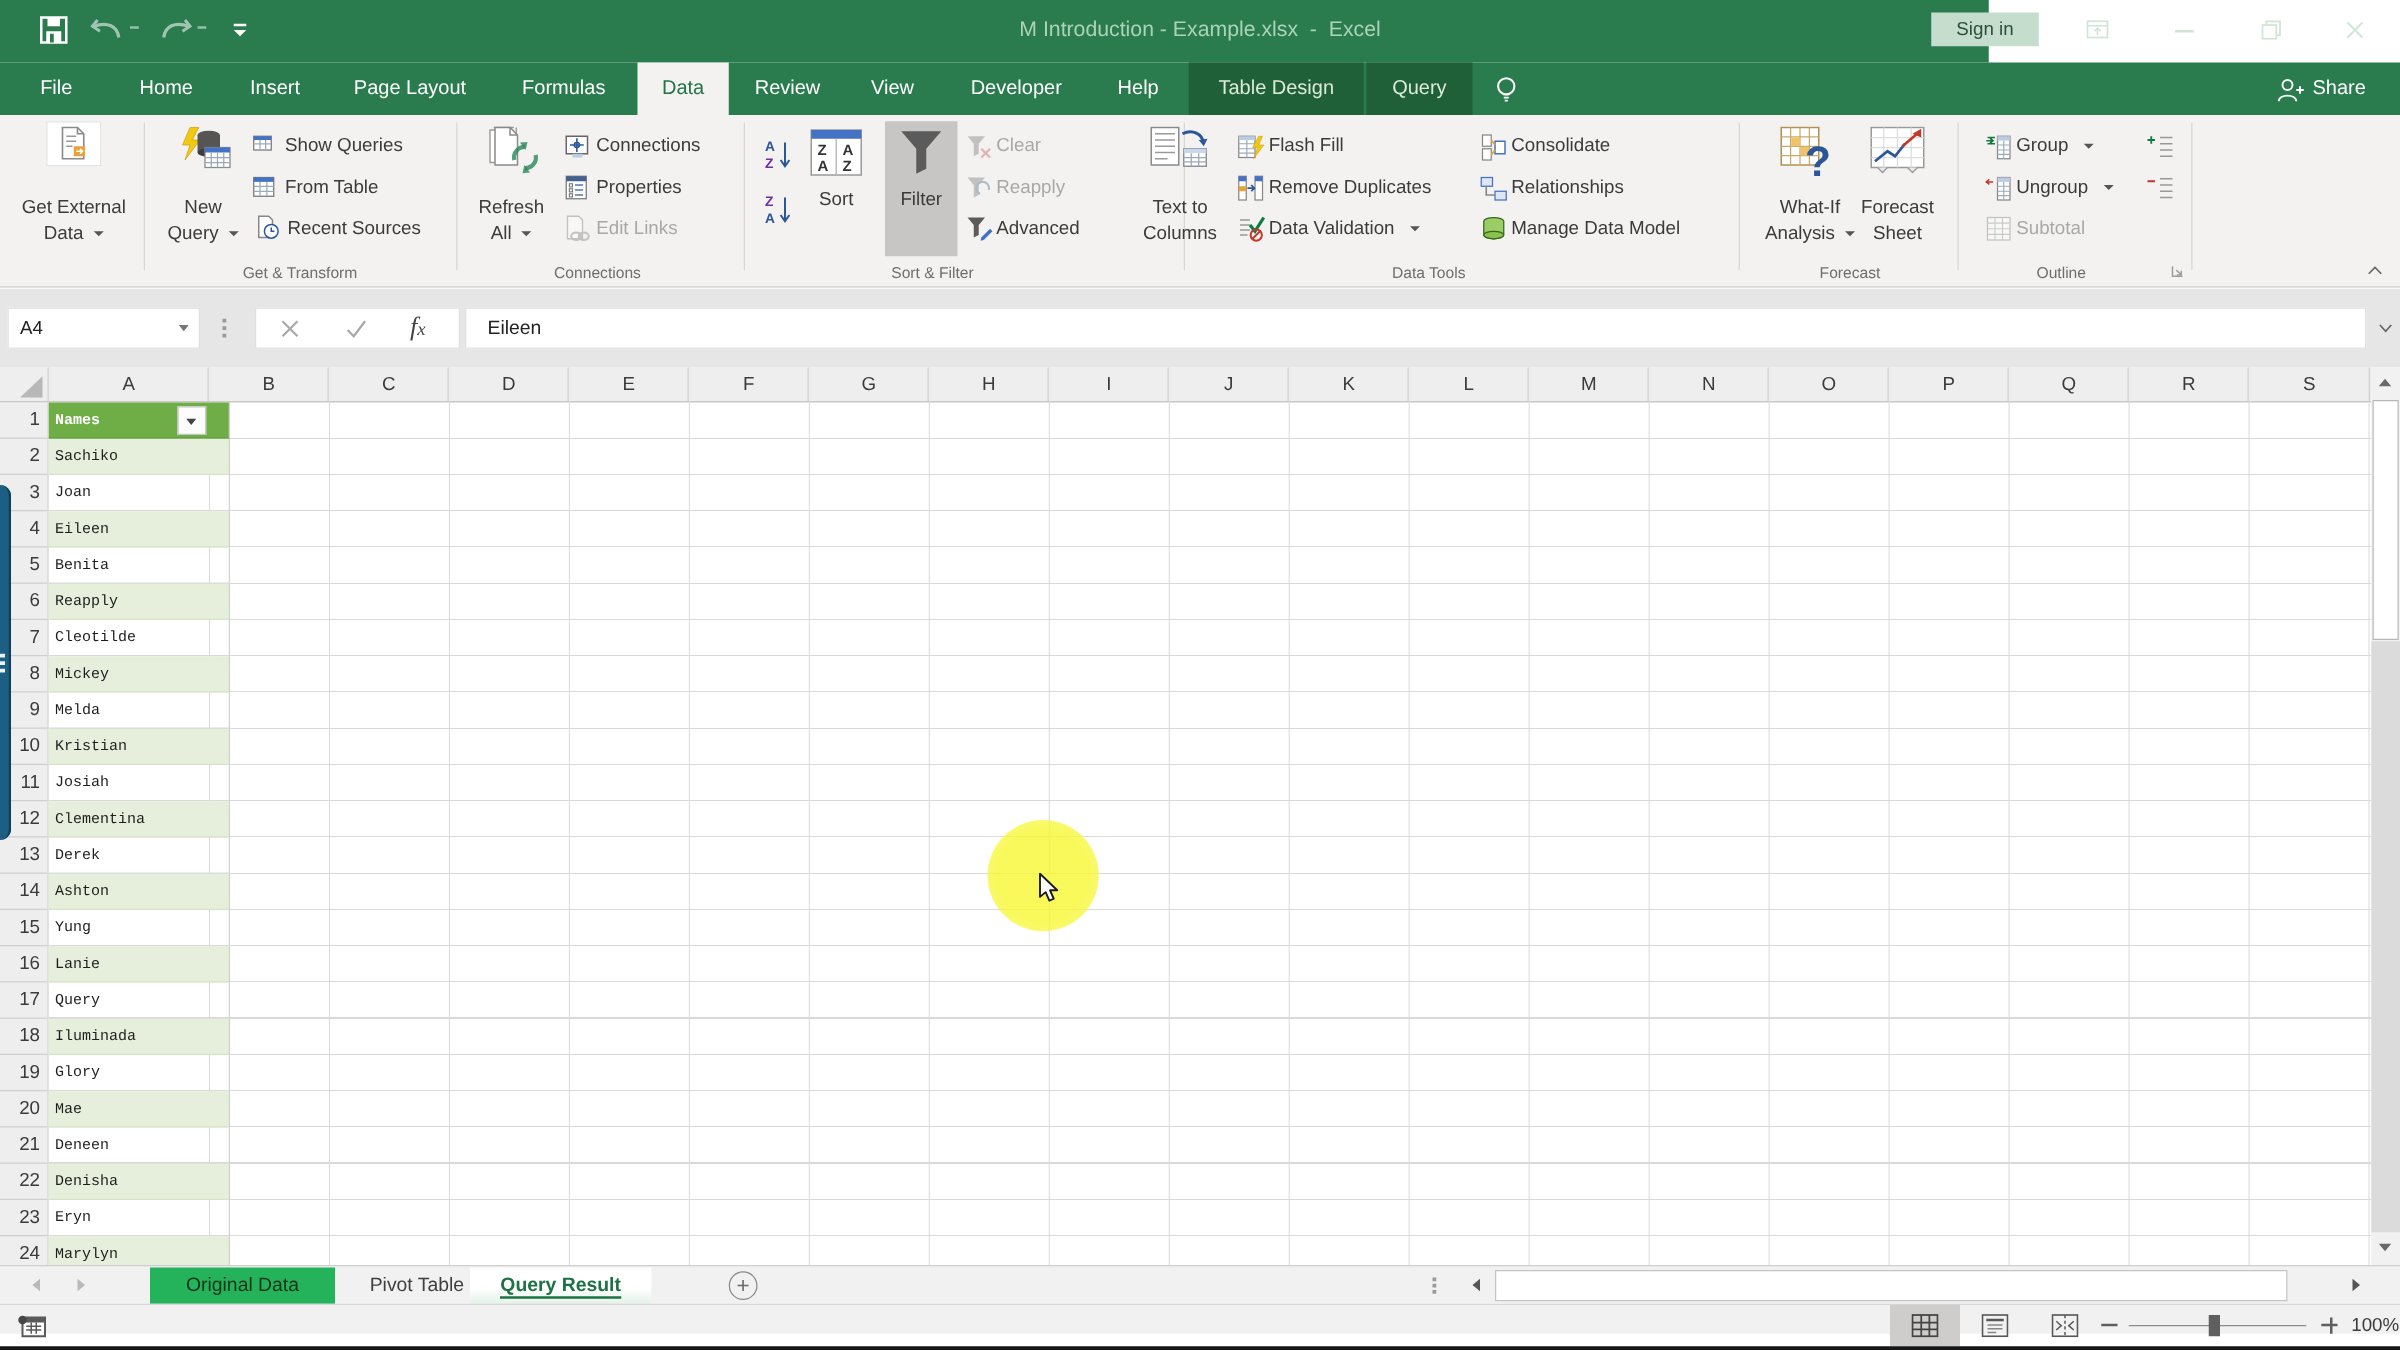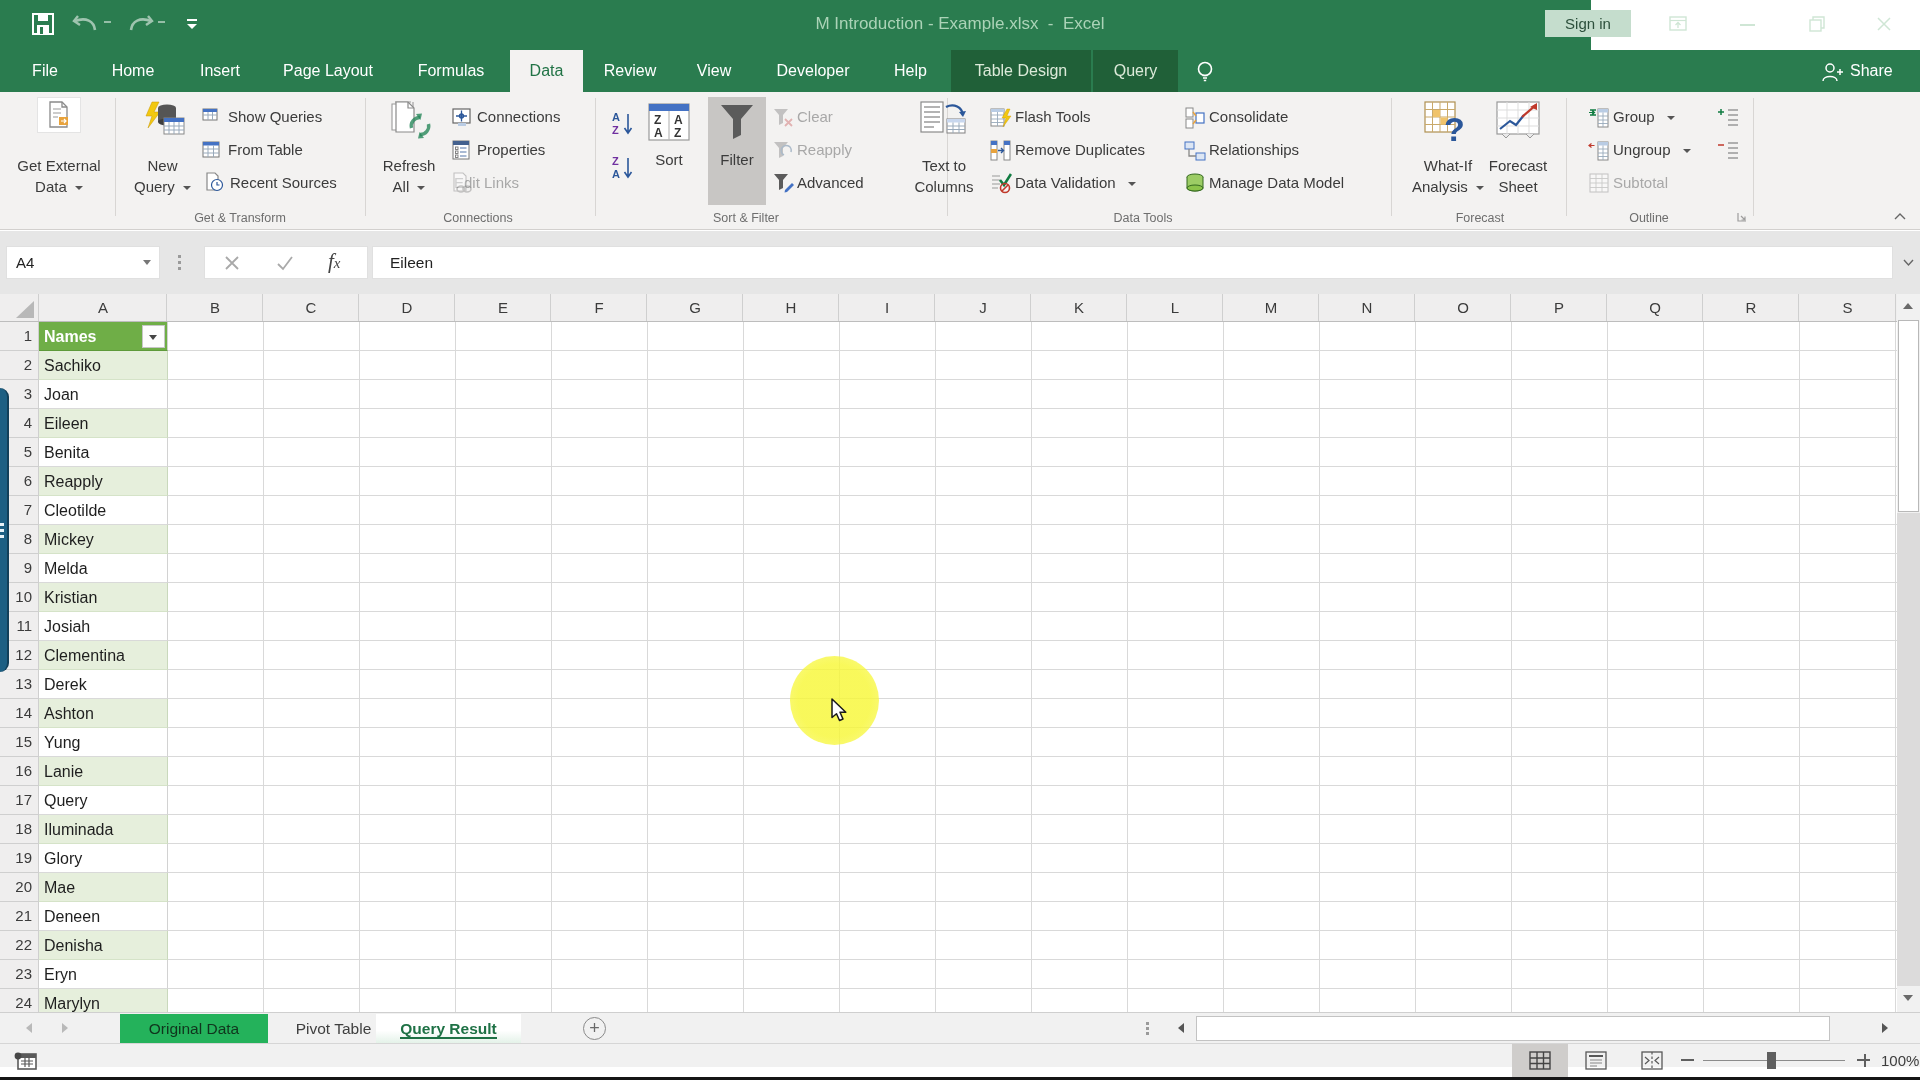--- a/index.html
+++ b/index.html
@@ -30,21 +30,21 @@
 
 #colheads { position:absolute; left:0; top:294px; width:1897px; height:28px; background:#efeeee; border-bottom:1px solid #bdbdbd;}
 .colh { position:absolute; top:0; height:27px; line-height:27px; text-align:center; font-size:15px; color:#3b3b3b; border-right:1px solid #cfcfcf; }
 #rowheads { position:absolute; left:0; top:322px; width:39px; height:690px; background:#efeeee; border-right:1px solid #cfcfcf; }
 .rowh { position:absolute; left:0; width:38px; height:29px; line-height:28px; text-align:right; padding-right:6px; font-size:15px; color:#3b3b3b; border-bottom:1px solid #cfcfcf; }
 #gridbody { position:absolute; left:39px; top:322px; width:1858px; height:690px; background-color:#fff;
   background-image:
     repeating-linear-gradient(to right, transparent 0 95px, #d9d9d9 95px 96px),
     repeating-linear-gradient(to bottom, transparent 0 28px, #d9d9d9 28px 29px);
   background-position:33px 0, 0 0; }
-.acell { position:absolute; left:0; width:129px; height:29px; line-height:29px; font-size:16px; color:#1e1e1e; padding-left:5px; border-bottom:1px solid #d9d9d9; border-right:1px solid #d2d2d2; }
+.acell { position:absolute; left:0; width:145px; height:29px; line-height:29px; font-size:12px; color:#1e1e1e; padding-left:5px; border-bottom:1px solid #d9d9d9; border-right:1px solid #d2d2d2;font-family:Liberation Mono, monospace; }
 .green { background:#e6efdc; border-bottom:1px solid #d5e3c8; border-right:1px solid #c9d8bc; }
 
 
 #tabstrip { position:absolute; left:0; top:1012px; width:1920px; height:31px; background:#f1f1f1; border-top:1px solid #cfcfcf; }
 #statusbar { position:absolute; left:0; top:1043px; width:1920px; height:24px; background:#f1f1f1; border-top:1px solid #d6d6d6; }
 #blackstrip { position:absolute; left:0; top:1077px; width:1920px; height:3px; background:#161616; }
 
 
 #vscroll { position:absolute; left:1897px; top:294px; width:23px; height:718px; background:#f1f1f1; }
 
@@ -180,21 +180,21 @@
     <path d="M6 2 L18 2 L24 8 L24 32 L6 32 Z" fill="#fff" stroke="#8a8a8a" stroke-width="1.2"></path>
     <path d="M18 2 L18 8 L24 8" fill="none" stroke="#8a8a8a" stroke-width="1.2"></path>
     <path d="M21.5 28 A8.5 8.5 0 0 1 30 17.5" fill="none" stroke="#27875a" stroke-width="3.4" opacity=".8"></path>
     <path d="M38.5 24 A8.5 8.5 0 0 1 30 34.5" fill="none" stroke="#27875a" stroke-width="3.4" opacity=".8"></path>
     <path d="M26 14 L32 13.5 L30.5 20 Z M34 38 L28 38.5 L29.5 32 Z" fill="#27875a" opacity=".8"></path>
   </svg>
   <div class="bigtxt" style="left:368px;top:63px;width:82px">Refresh<br>All <span class="drop"></span></div>
 
   <div class="srow" style="left:477px;top:14px">Connections</div>
   <div class="srow" style="left:477px;top:47px">Properties</div>
-  <div class="srow gray" style="left:454px;top:80px">Edit Links</div>
+  <div class="srow gray" style="left:477px;top:80px">Edit Links</div>
   <svg class="abs" style="left:451px;top:15px" width="22" height="21" viewBox="0 0 22 21">
     <rect x="2" y="2" width="17" height="14" fill="#fff" stroke="#666" stroke-width="1.2"></rect>
     <circle cx="10.5" cy="9" r="2" fill="none" stroke="#2b579a" stroke-width="1.3"></circle>
     <path d="M10.5 3.5 L10.5 14.5 M5 9 L16 9" stroke="#2b579a" stroke-width="1.3"></path>
     <rect x="7" y="16" width="8" height="3" fill="#b9cce4"></rect>
   </svg>
   <svg class="abs" style="left:451px;top:48px" width="22" height="21" viewBox="0 0 22 21">
     <rect x="2" y="1" width="16" height="18" fill="#fff" stroke="#777" stroke-width="1"></rect>
     <rect x="2" y="1" width="16" height="4" fill="#44618e"></rect>
     <rect x="4.5" y="7" width="2.5" height="2.5" fill="none" stroke="#777" stroke-width=".9"></rect>
@@ -255,21 +255,21 @@
     <rect x="1" y="1" width="22" height="30" fill="#fff" stroke="#8a8a8a" stroke-width="1.2"></rect>
     <path d="M4 6 L20 6 M4 11 L20 11 M4 16 L20 16 M4 21 L20 21 M4 26 L14 26" stroke="#9a9a9a" stroke-width="1.3"></path>
     <path d="M26 6 C34 2 42 6 43 14" fill="none" stroke="#2b579a" stroke-width="2.4"></path>
     <path d="M46 10 L43 16 L39 11 Z" fill="#2b579a"></path>
     <rect x="27" y="18" width="18" height="14" fill="#fff" stroke="#8a8a8a" stroke-width="1.1"></rect>
     <rect x="27" y="18" width="18" height="3.5" fill="#c8d7ee"></rect>
     <path d="M27 25 L45 25 M27 28.5 L45 28.5 M33 21.5 L33 32 M39 21.5 L39 32" stroke="#9ab" stroke-width="1"></path>
   </svg>
   <div class="bigtxt" style="left:912px;top:63px;width:64px">Text to<br>Columns</div>
 
-  <div class="srow" style="left:1015px;top:14px">Flash Tools</div>
+  <div class="srow" style="left:1015px;top:14px">Flash Fill</div>
   <div class="srow" style="left:1015px;top:47px">Remove Duplicates</div>
   <div class="srow" style="left:1015px;top:80px">Data Validation&nbsp;&nbsp;<span class="drop"></span></div>
   <svg class="abs" style="left:990px;top:15px" width="22" height="22" viewBox="0 0 22 22">
     <rect x="1" y="2" width="13" height="17" fill="#fff" stroke="#888" stroke-width="1"></rect>
     <rect x="1" y="2" width="13" height="3" fill="#b9cce4"></rect>
     <path d="M1 8 L14 8 M1 12 L14 12 M1 15.5 L14 15.5 M7.5 5 L7.5 19" stroke="#9ab" stroke-width=".9"></path>
     <path d="M17 2 L12 11 L16 11 L13 20 L21 9 L17 9 L20 2 Z" fill="#f2c811" stroke="#c99700" stroke-width=".4"></path>
   </svg>
   <svg class="abs" style="left:990px;top:48px" width="22" height="22" viewBox="0 0 22 22">
     <rect x="1" y="1" width="6" height="19" fill="#fff" stroke="#888" stroke-width="1"></rect>

